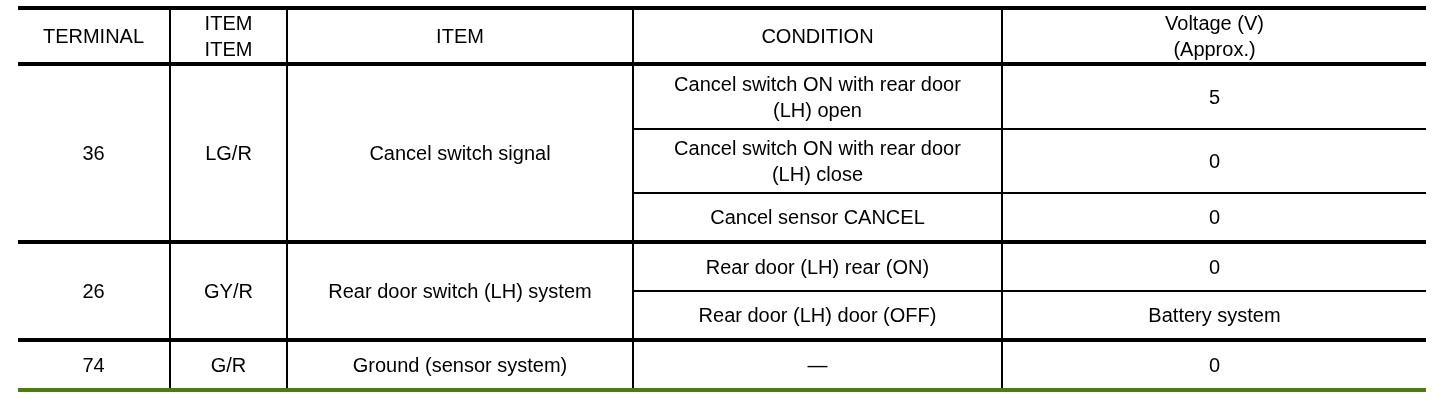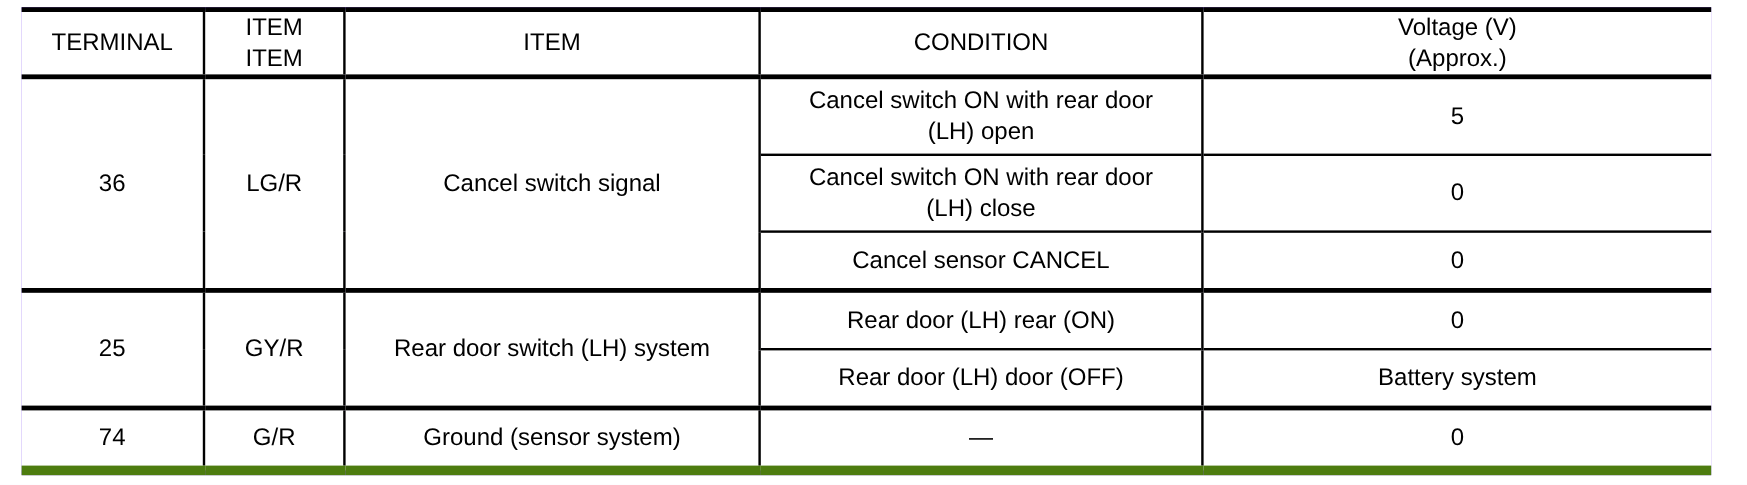--- a/index.html
+++ b/index.html
@@ -68,21 +68,21 @@
 
   
   .vtable tbody tr.subrow > td { border-top: 2px solid #000000; }
   
   .vtable tbody tr.group-start > td { border-top: 0; }
 
   
   .vtable tbody tr.group-start.thick-above > td { border-top: 4px solid #000000; }
 
   
-  .vtable tbody tr.last-row > td { border-bottom: 8px solid #4d7c0f; }
+  .vtable tbody tr.last-row > td { border-bottom: 4px solid #4d7c0f; }
 
   
   .hdr-text { display: block; }
   .cell-cond {
     text-align: left;
     padding-left: 14px;
     padding-right: 14px;
   }
   .cell-item {
     text-align: center;
@@ -154,21 +154,21 @@
         <td class="cell-volt">0</td>
       </tr>
       <tr class="subrow">
         <td class="cell-cond pad-short">
           <span class="hdr-text">Cancel sensor CANCEL</span>
         </td>
         <td class="cell-volt">0</td>
       </tr>
 
       <tr class="subrow group-start thick-above">
-        <td class="edge-left cell-term pad-short" rowspan="2">25</td>
+        <td class="edge-left cell-term pad-short" rowspan="2">26</td>
         <td class="cell-wire" rowspan="2">GY/R</td>
         <td class="cell-item" rowspan="2">Rear door switch (LH) system</td>
         <td class="cell-cond pad-short">
           <span class="hdr-text">Rear door (LH) rear (ON)</span>
         </td>
         <td class="cell-volt">0</td>
       </tr>
       <tr class="subrow">
         <td class="cell-cond pad-short">
           <span class="hdr-text">Rear door (LH) door (OFF)</span>

